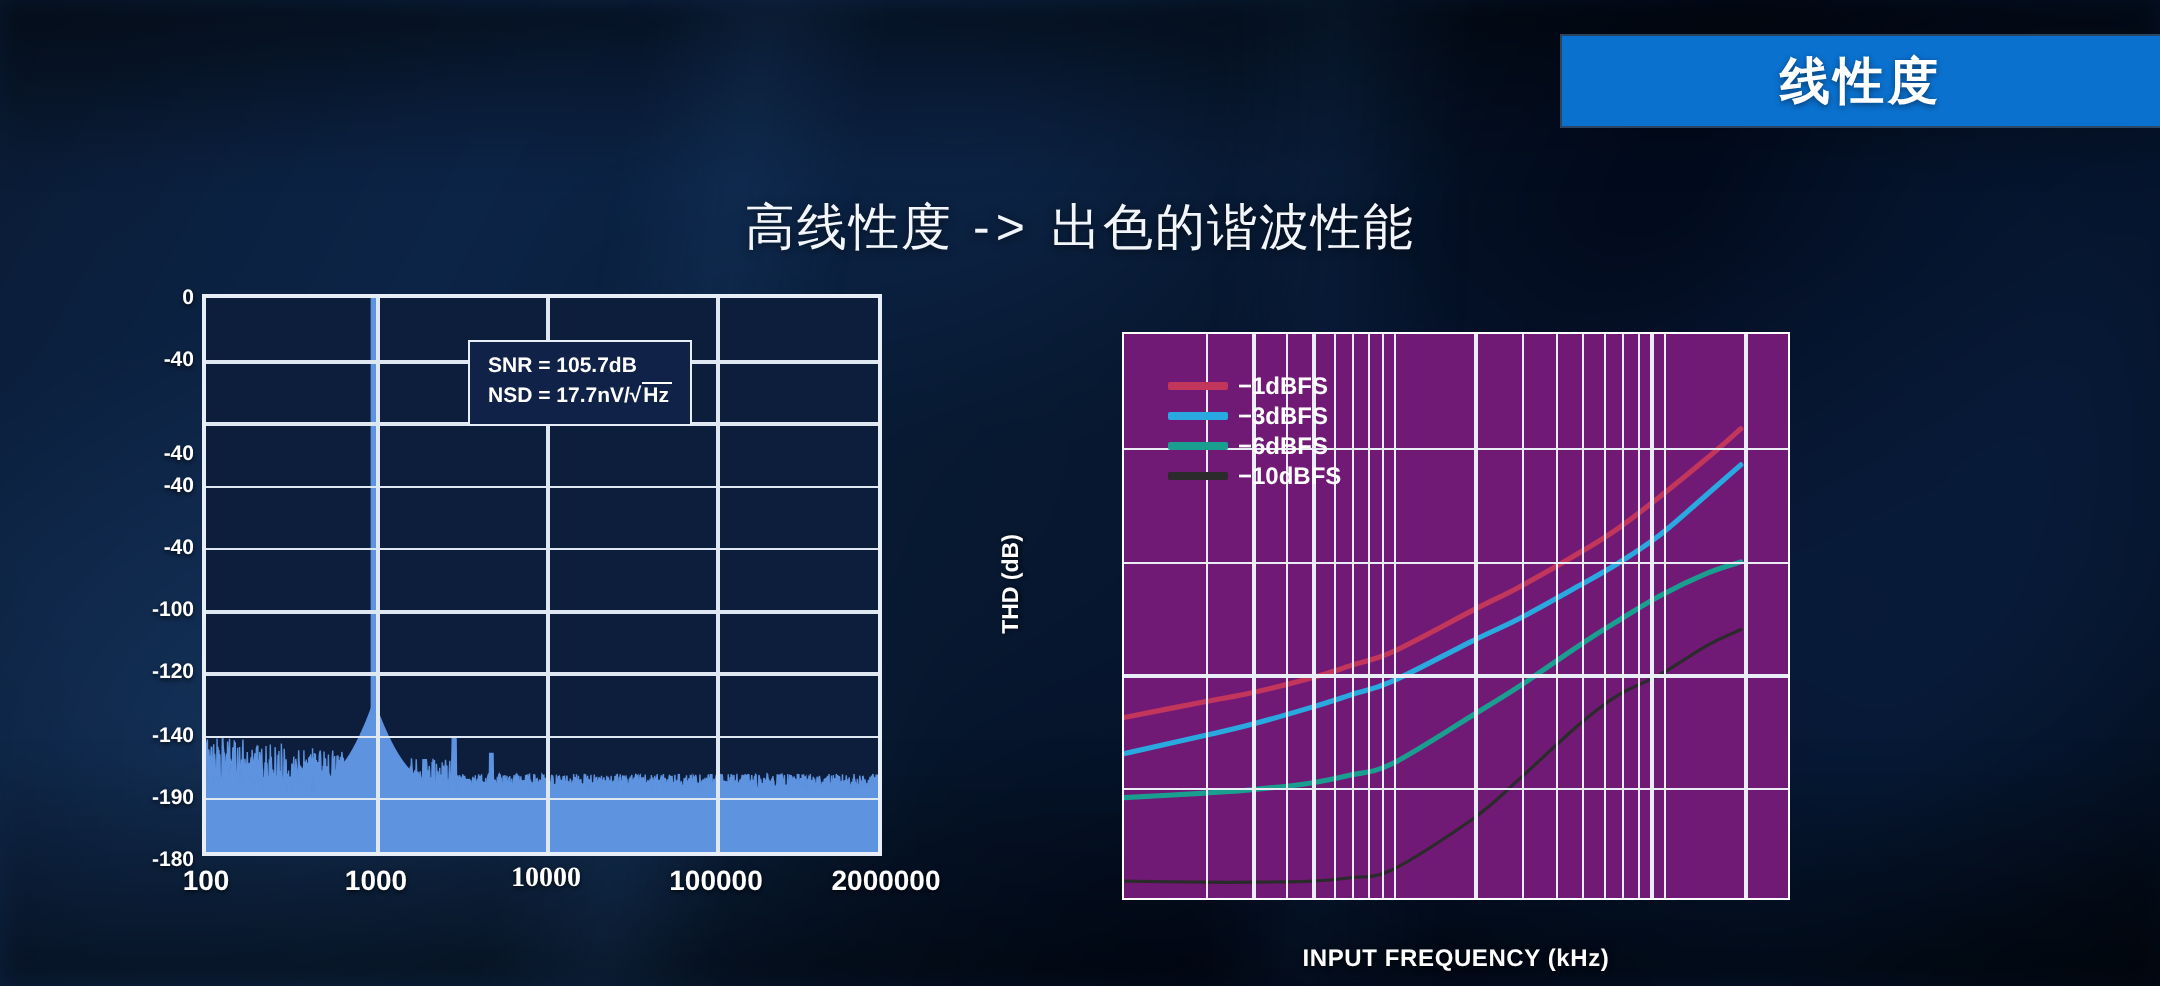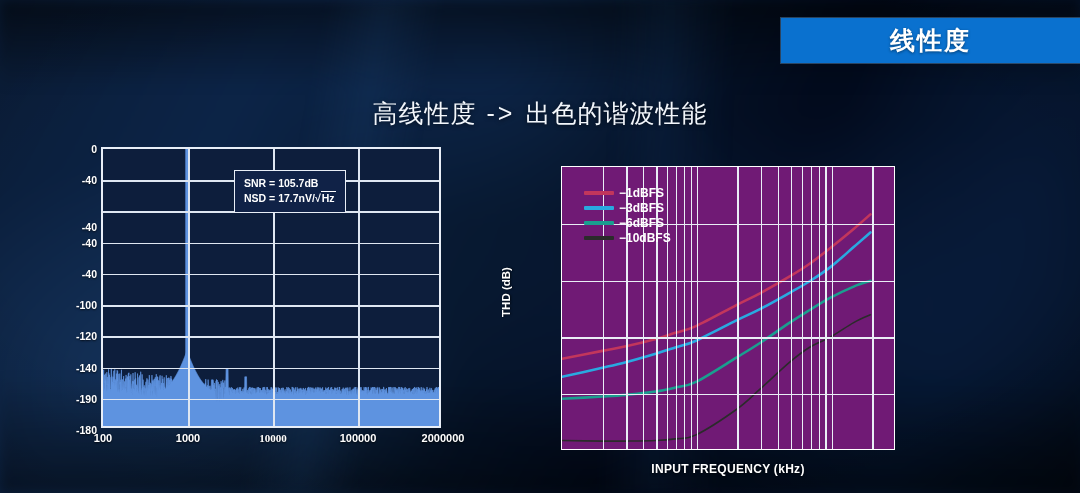--- a/index.html
+++ b/index.html
@@ -109,21 +109,21 @@
     font-weight: bold;
     white-space: nowrap;
     text-shadow: 0 1px 2px rgba(0,0,0,0.7);
   }
   .fft-xlab {
     position: absolute;
     top: 100%;
     margin-top: 6px;
     transform: translateX(-50%);
     color: #ffffff;
-    font-size: 11px;
+    font-size: 14px;
     font-weight: bold;
     white-space: nowrap;
     text-shadow: 0 1px 2px rgba(0,0,0,0.7);
   }
   #fft-svg { position: absolute; inset: 0; width: 100%; height: 100%; }
 
   #fft-annot {
     position: absolute;
     left: 172px; top: 32px;
     padding: 5px 9px 6px 9px;
@@ -174,21 +174,21 @@
     left: 6px; top: 154px;
     transform: translate(-50%, -50%) rotate(-90deg);
     color: #ffffff;
     font-size: 11.5px;
     font-weight: bold;
     white-space: nowrap;
     text-shadow: 0 1px 2px rgba(0,0,0,0.7);
   }
   #thd-xtitle {
     position: absolute;
-    left: 61px; top: 324px;
+    left: 61px; top: 334px;
     width: 334px;
     text-align: center;
     color: #ffffff;
     font-size: 12px;
     font-weight: bold;
     letter-spacing: 0.3px;
     text-shadow: 0 1px 3px rgba(0,0,0,0.7);
   }
   #thd-svg { position: absolute; inset: 0; width: 100%; height: 100%; }
 

